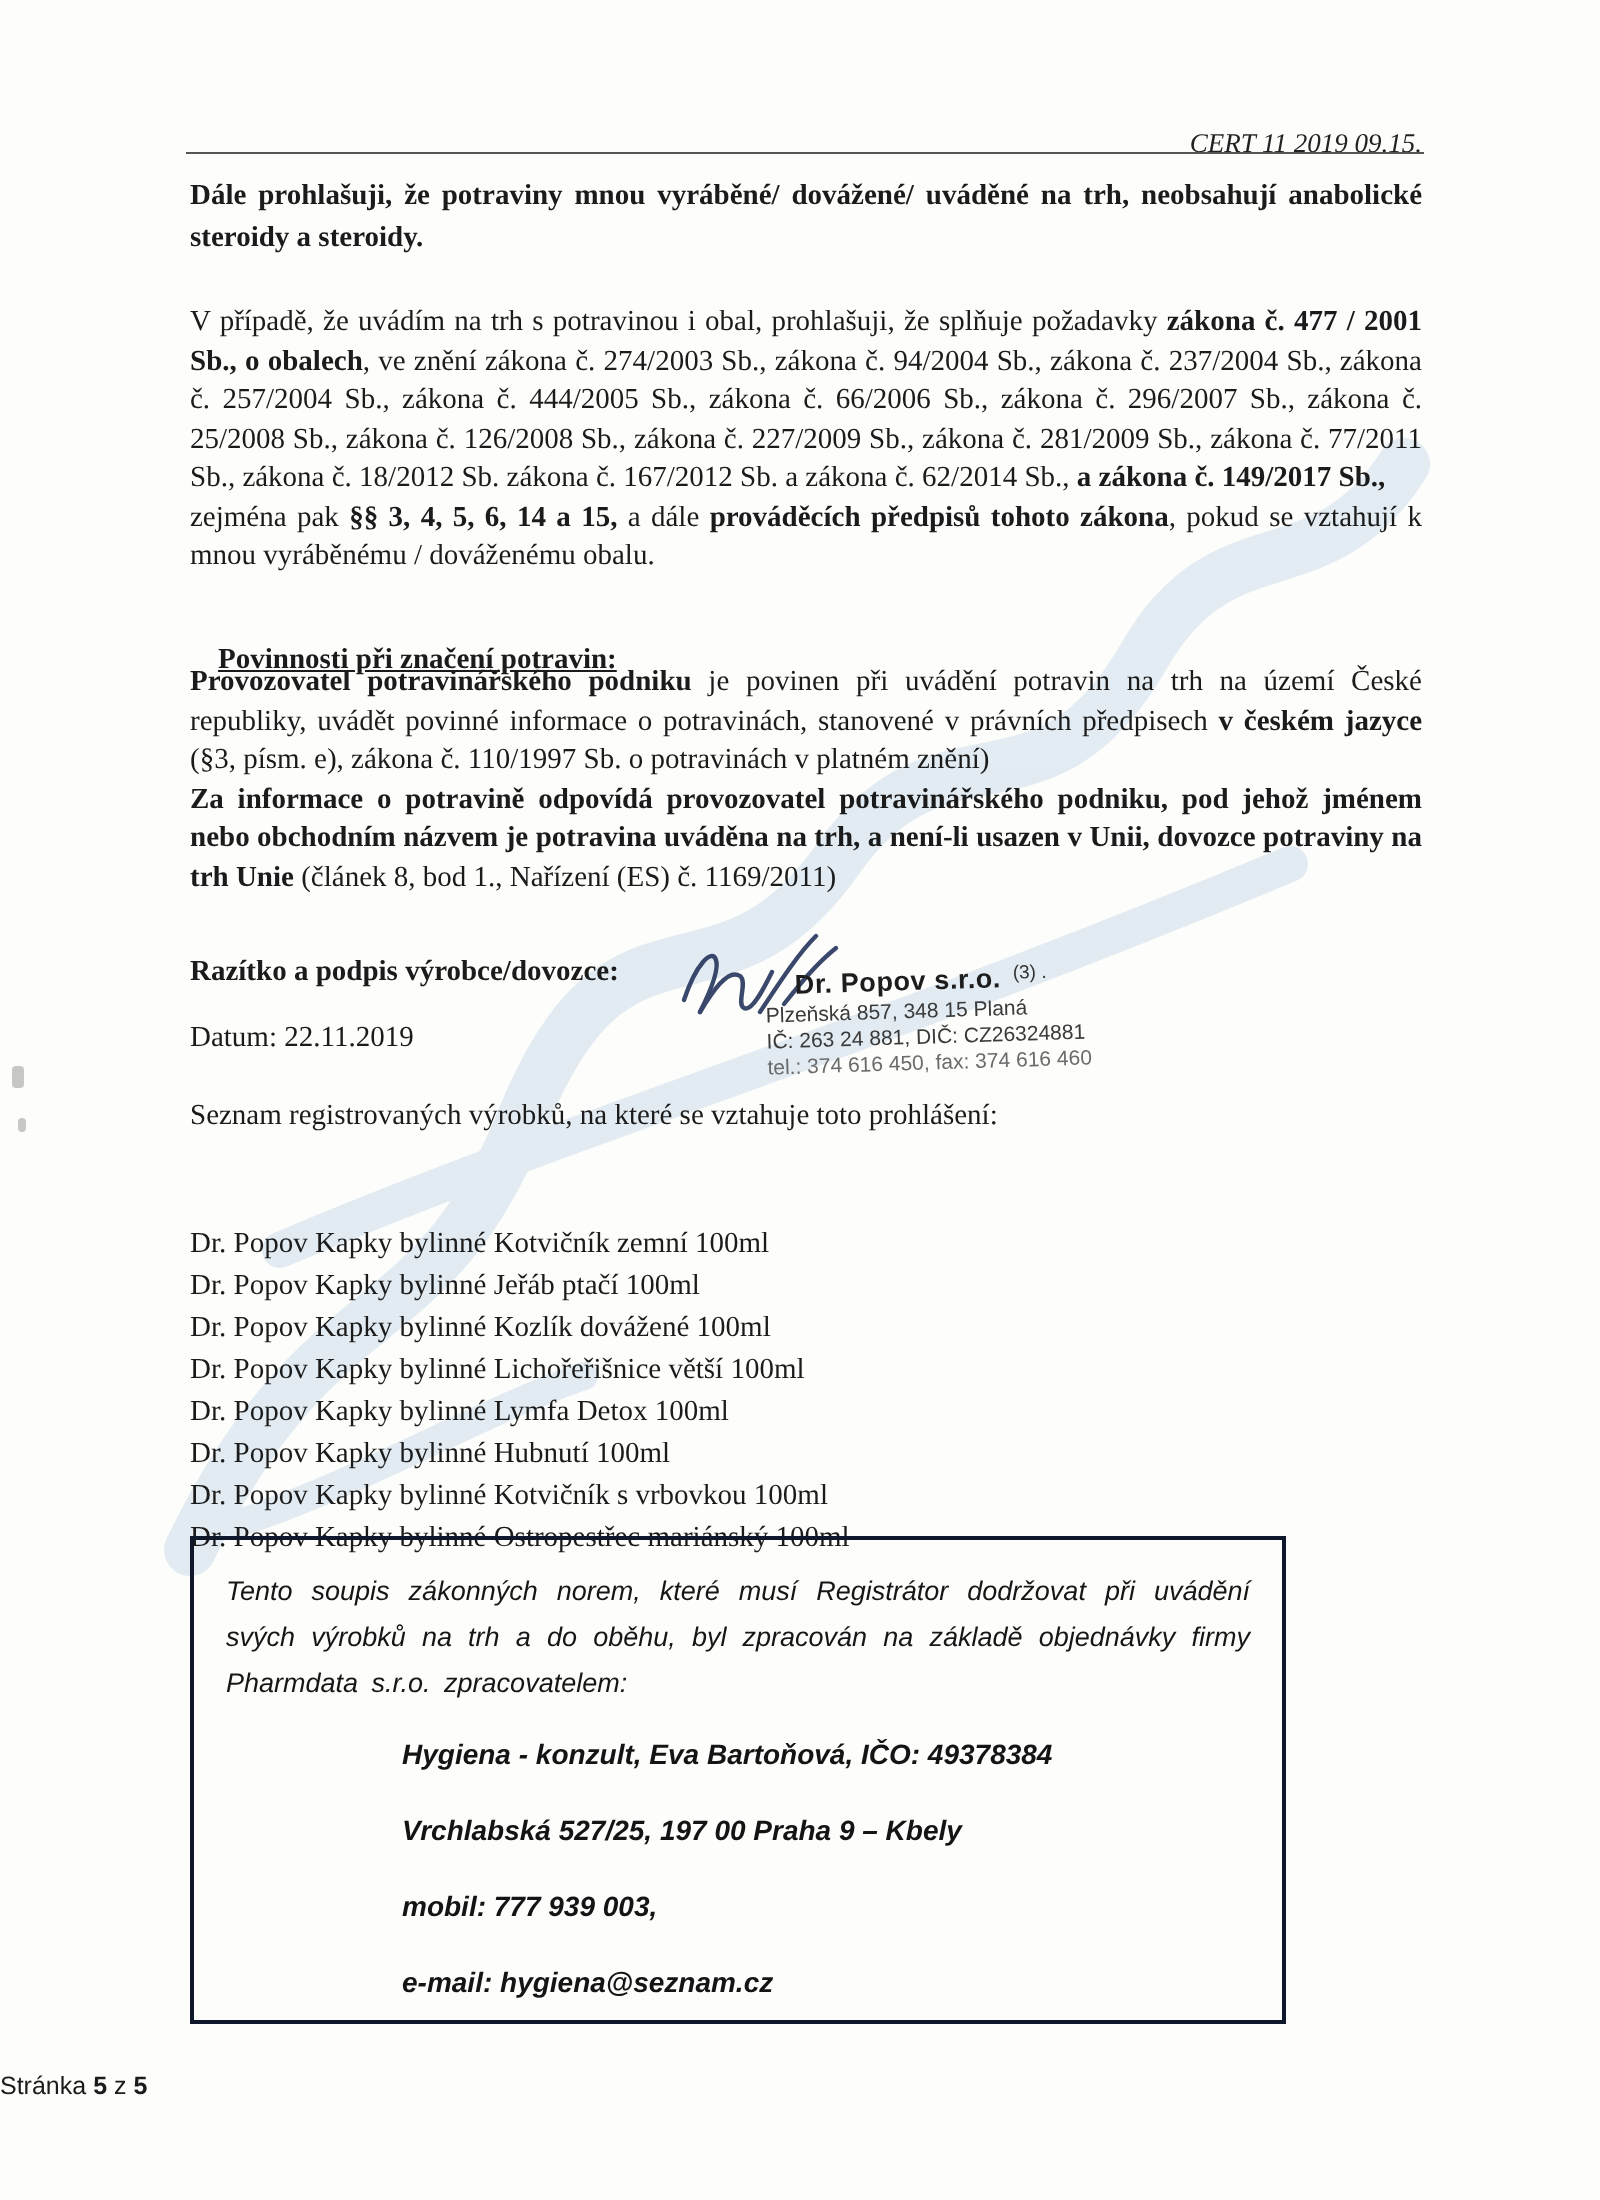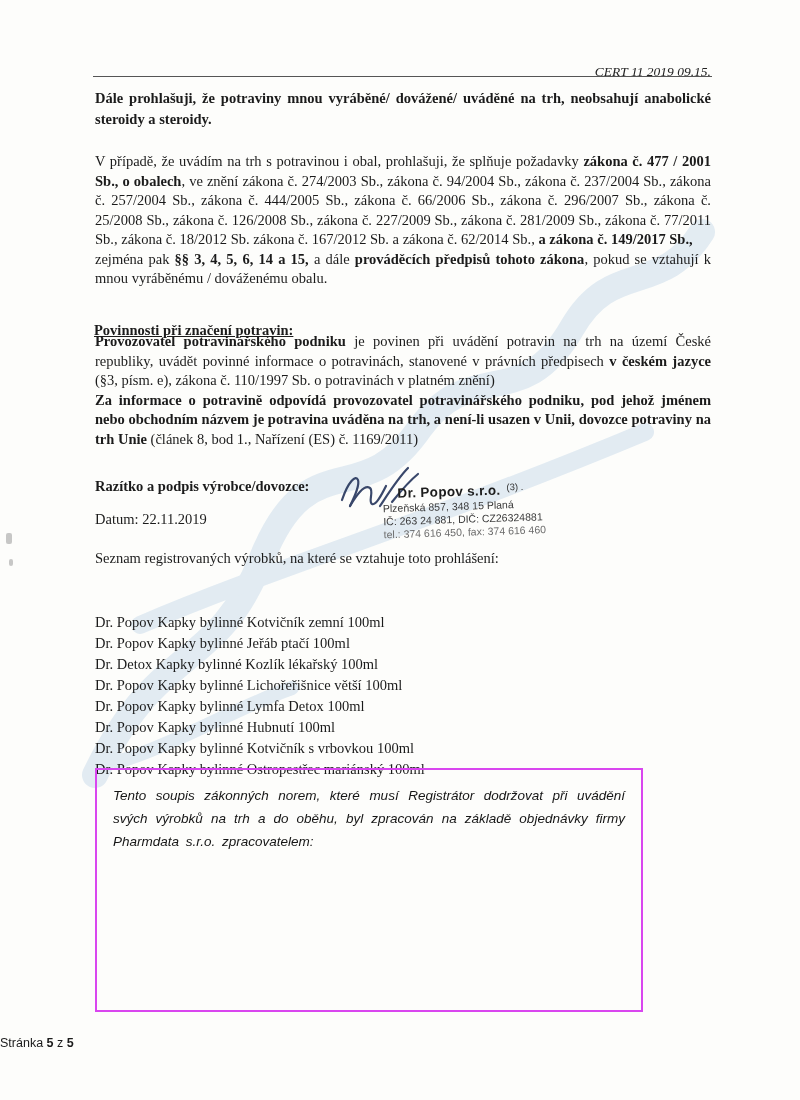--- a/index.html
+++ b/index.html
@@ -20,21 +20,21 @@
   }
   .rule {
     position:absolute; top:76px; left:93px; width:619px; height:1.4px;
     background:#555;
   }
   .para { position:absolute; left:95px; width:616px; font-size:14.5px; line-height:19.5px; text-align:justify; }
   .b { font-weight:bold; }
   #para-anabolic { top:88px; font-weight:bold; line-height:21px; }
   #para-packaging { top:152px; }
   #heading-labeling {
-    position:absolute; top:322px; left:94px;
+    position:absolute; top:322px; left:109px;
     font-weight:bold; text-decoration:underline; font-size:14.5px;
   }
   #para-labeling { top:332px; }
 
   #razitko-label { position:absolute; top:478px; left:95px; font-weight:bold; font-size:14.5px; }
   #datum-row { position:absolute; top:511px; left:95px; font-size:14.5px; }
   #datum-row .lbl { font-weight:normal; }
 
   .stamp {
     position:absolute; left:378px; top:481px; width:220px;
@@ -49,21 +49,21 @@
   .stamp .line.faded { color:#6b6b6b; }
 
   .signature-svg { position:absolute; left:330px; top:462px; }
 
   #seznam-heading { position:absolute; top:550px; left:95px; font-weight:normal; font-size:14.5px; }
   #product-list { position:absolute; top:584px; left:95px; width:616px; font-size:14.5px;margin-top:28px; }
   #product-list .product-item { line-height:21px; }
 
   .registrar-box {
     position:absolute; top:768px; left:95px; width:548px; height:244px;
-    border:2px solid #d946ef;
+    border:2px solid #0f172a;
     padding:14px 16px 0 16px;
     font-family:"Liberation Sans", sans-serif;
   }
   .registrar-box .intro {
     font-style:italic; font-size:13.5px; line-height:23px;
     text-align:justify; word-spacing:3px; color:#161616;
   }
   .registrar-lines { margin-top:16px; margin-left:88px; }
   .registrar-lines .registrar-line {
     font-style:italic; font-weight:bold; font-size:14px; line-height:16px;
@@ -127,30 +127,36 @@
   <div id="datum-row">
     <span class="lbl">Datum:</span>
     <span>22.11.2019</span>
   </div>
 
   <div id="seznam-heading">Seznam registrovaných výrobků, na které se vztahuje toto prohlášení:</div>
 
   <div id="product-list">
       <div class="product-item">Dr. Popov Kapky bylinné Kotvičník zemní 100ml</div>
       <div class="product-item">Dr. Popov Kapky bylinné Jeřáb ptačí 100ml</div>
-      <div class="product-item">Dr. Detox Kapky bylinné Kozlík lékařský 100ml</div>
+      <div class="product-item">Dr. Popov Kapky bylinné Kozlík dovážené 100ml</div>
       <div class="product-item">Dr. Popov Kapky bylinné Lichořeřišnice větší 100ml</div>
       <div class="product-item">Dr. Popov Kapky bylinné Lymfa Detox 100ml</div>
       <div class="product-item">Dr. Popov Kapky bylinné Hubnutí 100ml</div>
       <div class="product-item">Dr. Popov Kapky bylinné Kotvičník s vrbovkou 100ml</div>
       <div class="product-item">Dr. Popov Kapky bylinné Ostropestřec mariánský 100ml</div>
     </div>
 
   <div class="registrar-box">
     <p class="intro">Tento soupis zákonných norem, které musí Registrátor dodržovat při uvádění svých výrobků na trh a do oběhu, byl zpracován na základě objednávky firmy Pharmdata s.r.o. zpracovatelem:</p>
+    <div class="registrar-lines">
+        <div class="registrar-line">Hygiena - konzult, Eva Bartoňová, IČO:  49378384</div>
+        <div class="registrar-line">Vrchlabská 527/25, 197 00   Praha 9 – Kbely</div>
+        <div class="registrar-line">mobil: 777 939 003,</div>
+        <div class="registrar-line">e-mail: hygiena@seznam.cz</div>
+      </div>
   </div>
 
   <div class="footer">
     <span>Stránka </span><span class="b">5</span><span> z </span><span class="b">5</span>
   </div>
 
   <div class="scan-artifact" id="artifact-1"></div>
   <div class="scan-artifact" id="artifact-2"></div>
 
 </div>

